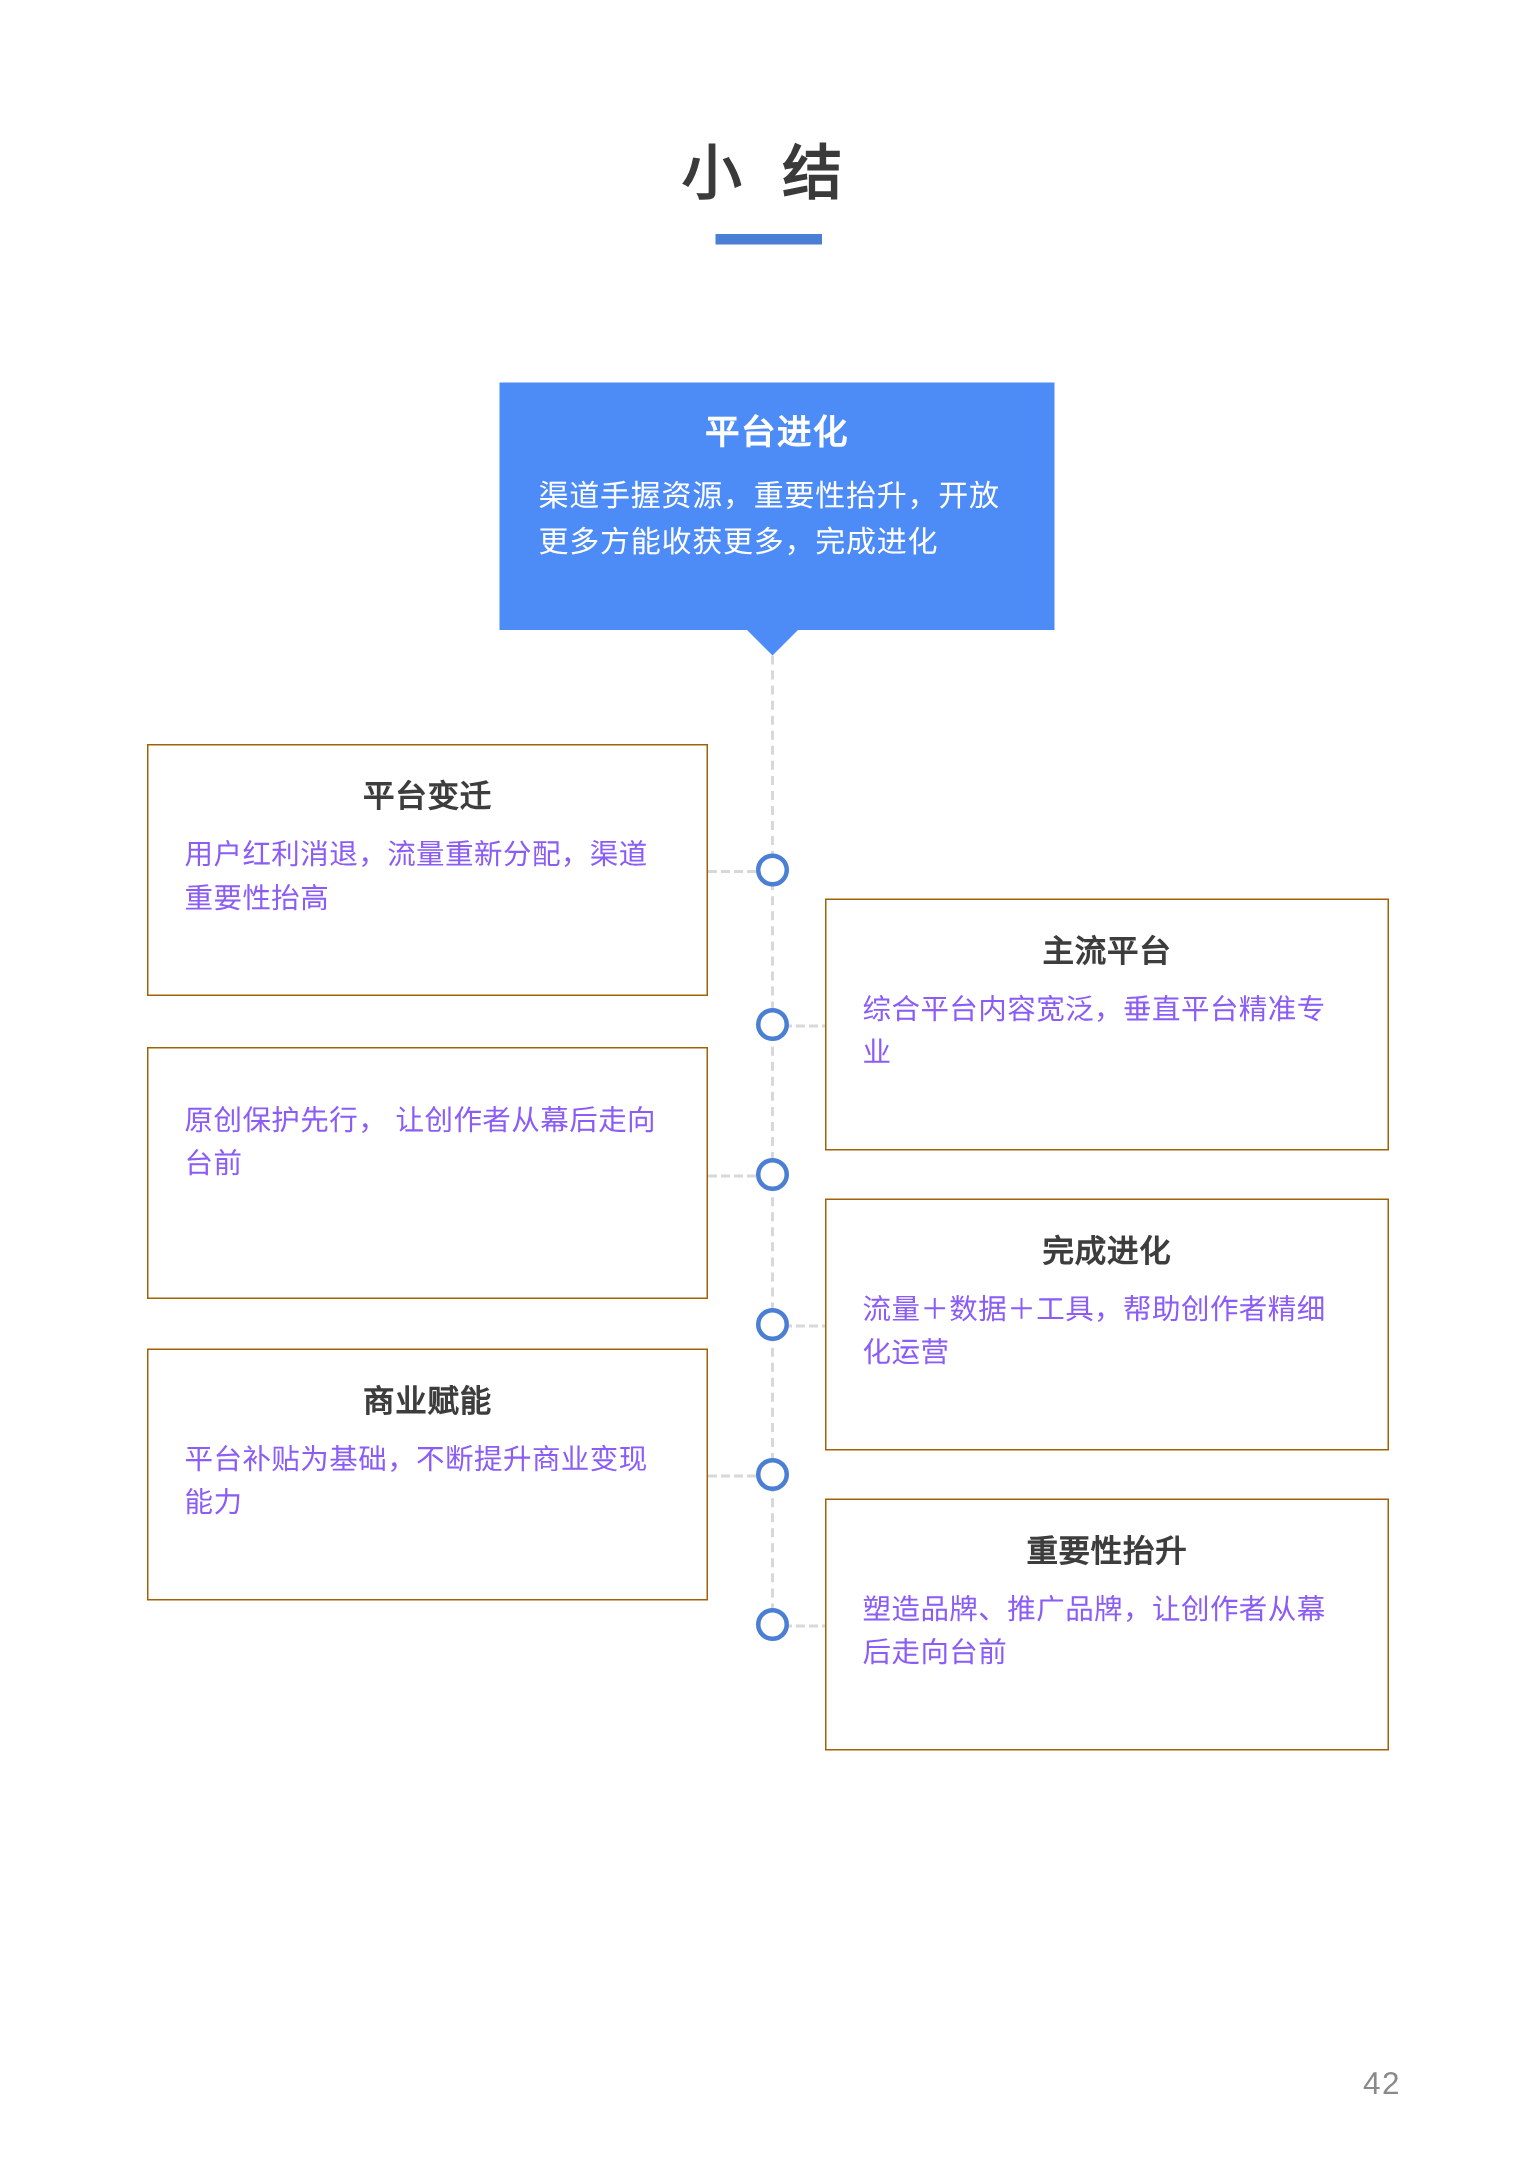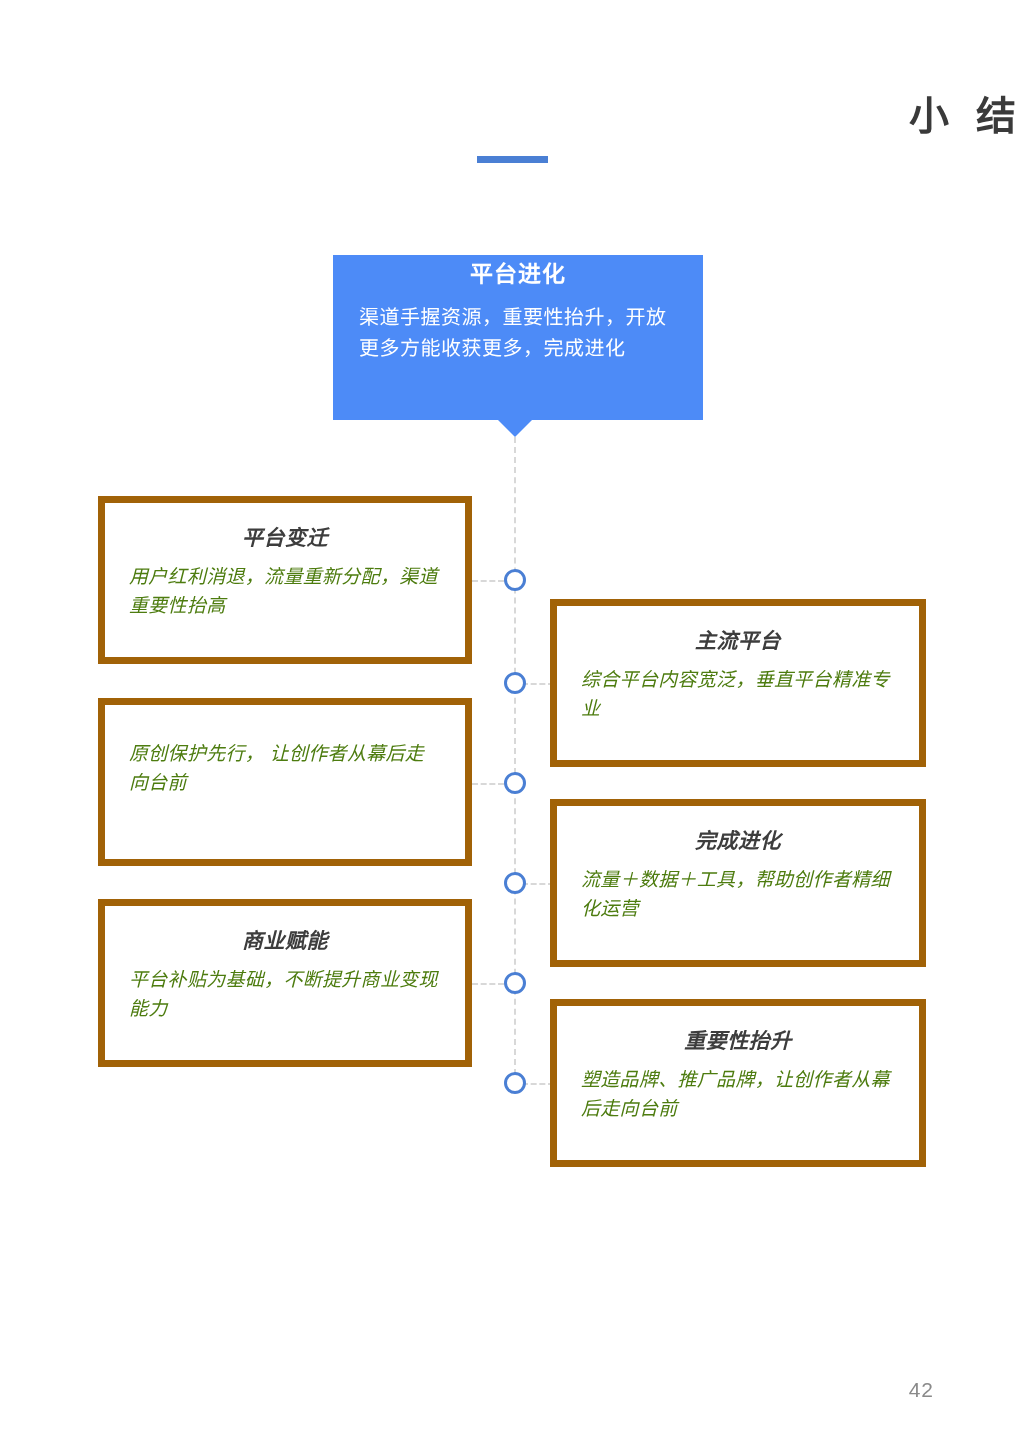--- a/index.html
+++ b/index.html
@@ -21,21 +21,21 @@
     background: #ffffff;
     overflow: hidden;
   }
 
   
   .page-title {
     position: absolute;
     left: 0;
     top: 96px;
     width: 1024px;
-    text-align: right;
+    text-align: center;
     font-size: 40px;
     font-weight: bold;
     letter-spacing: 8px;
     color: #3a3a3a;
     line-height: 1;
   }
   .title-rule {
     position: absolute;
     left: 477px;
     top: 156px;
@@ -46,21 +46,21 @@
 
   
   .hero {
     position: absolute;
     left: 333px;
     top: 255px;
     width: 370px;
     height: 165px;
     background: #4d8bf7;
     box-sizing: border-box;
-    padding: 6px 26px 0 26px;
+    padding: 20px 26px 0 26px;
   }
   .hero-title {
     text-align: center;
     color: #ffffff;
     font-size: 23px;
     font-weight: bold;
     letter-spacing: 1px;
     line-height: 1.2;
   }
   .hero-body {
@@ -107,41 +107,40 @@
   .connector {
     position: absolute;
     height: 0;
     border-top: 2px dashed #d8d8d8;
     width: 32px;
   }
 
   
   .card {
     position: absolute;
-    border: 7px solid #a16207;
+    border: 1px solid #a16207;
     background: #ffffff;
     box-sizing: border-box;
     padding: 22px 24px 0 24px;
-    font-style: italic;
   }
   .card-left  { left: 98px;  width: 374px; height: 168px; }
   .card-right { left: 550px; width: 376px; height: 168px; }
   .card-title {
     text-align: center;
     font-size: 21px;
     font-weight: bold;
     color: #3d3d3d;
     line-height: 1.2;
     letter-spacing: 0.5px;
   }
   .card-body {
     margin-top: 13px;
     font-size: 19px;
     line-height: 1.5;
-    color: #4d7c0f;
+    color: #8b5cf6;
     letter-spacing: 0.3px;
     text-align: left;
   }
 
   
   .page-number {
     position: absolute;
     right: 90px;
     top: 1378px;
     font-size: 21px;

